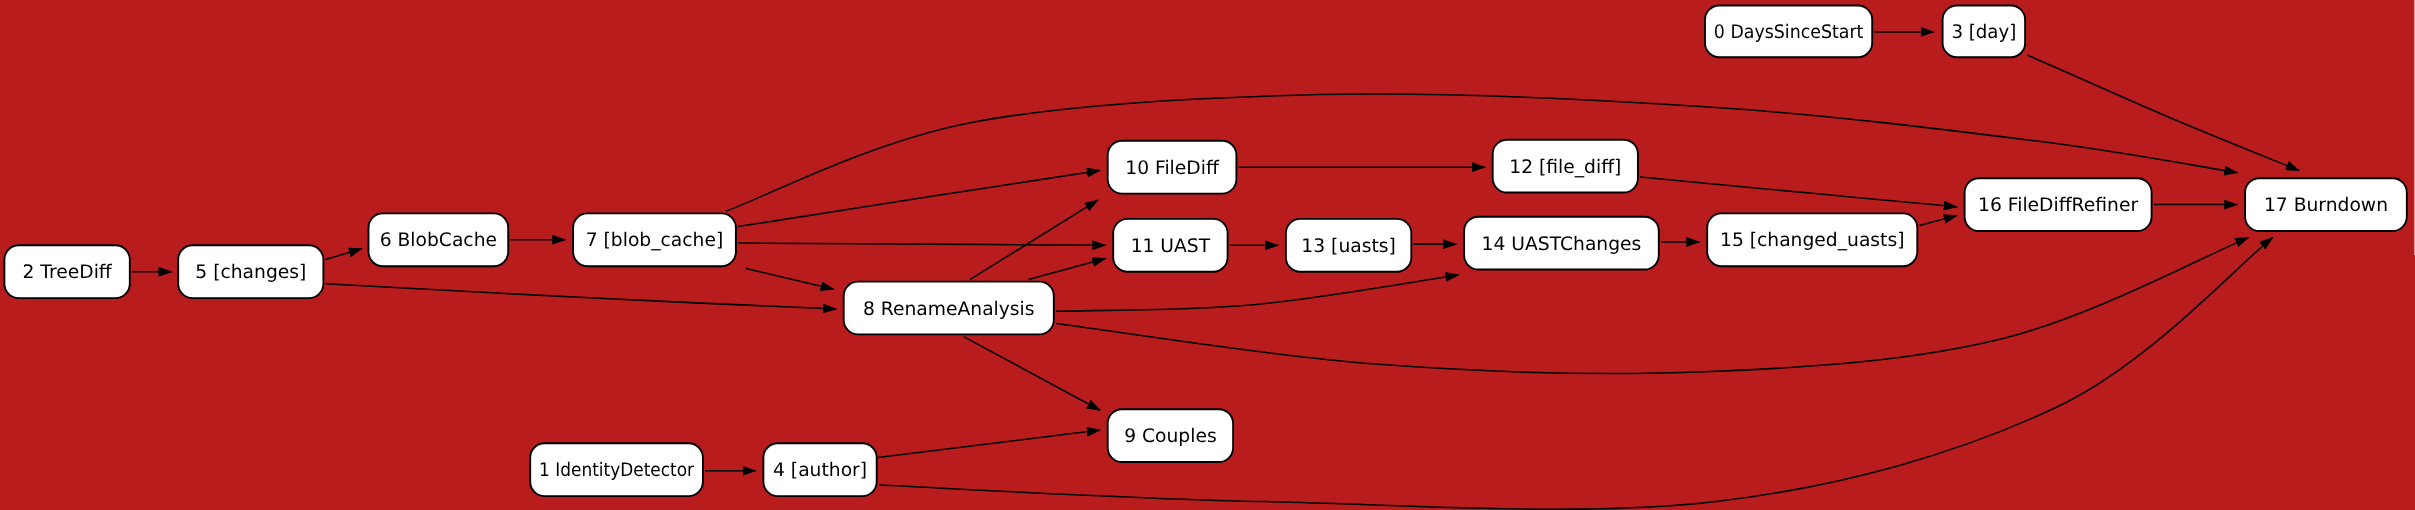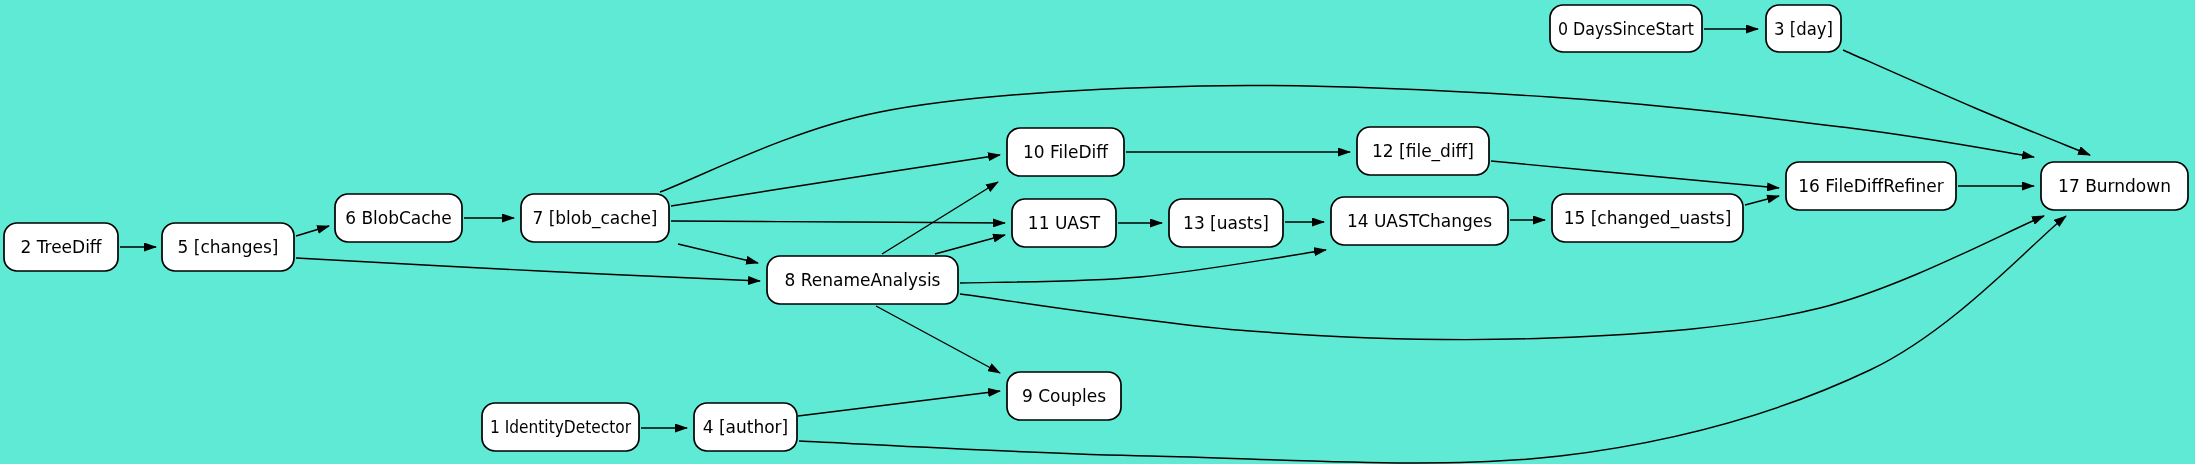--- a/index.html
+++ b/index.html
@@ -5,21 +5,21 @@
   html, body {
     margin: 0;
     padding: 0;
     background: #ffffff;
     font-family: "DejaVu Sans", "Liberation Sans", sans-serif;
   }
   .graph-wrap {
     position: relative;
     width: 2195px;
     height: 464px;
-    background: #5eead4;
+    background: #b91c1c;
     overflow: hidden;
   }
   svg { display: block; }
   .graph-node text {
     font-family: "DejaVu Sans", "Liberation Sans", sans-serif;
     font-size: 17px;
   }
 </style>
 </head>
 <body>

